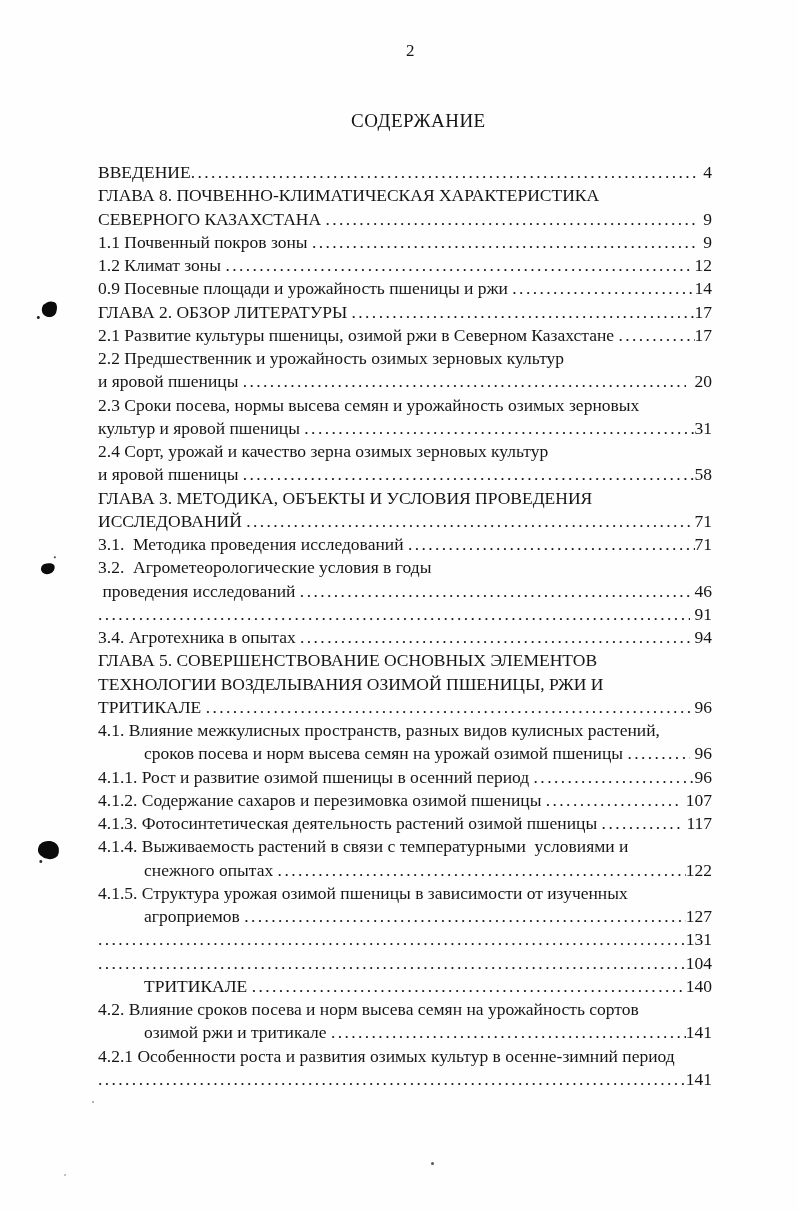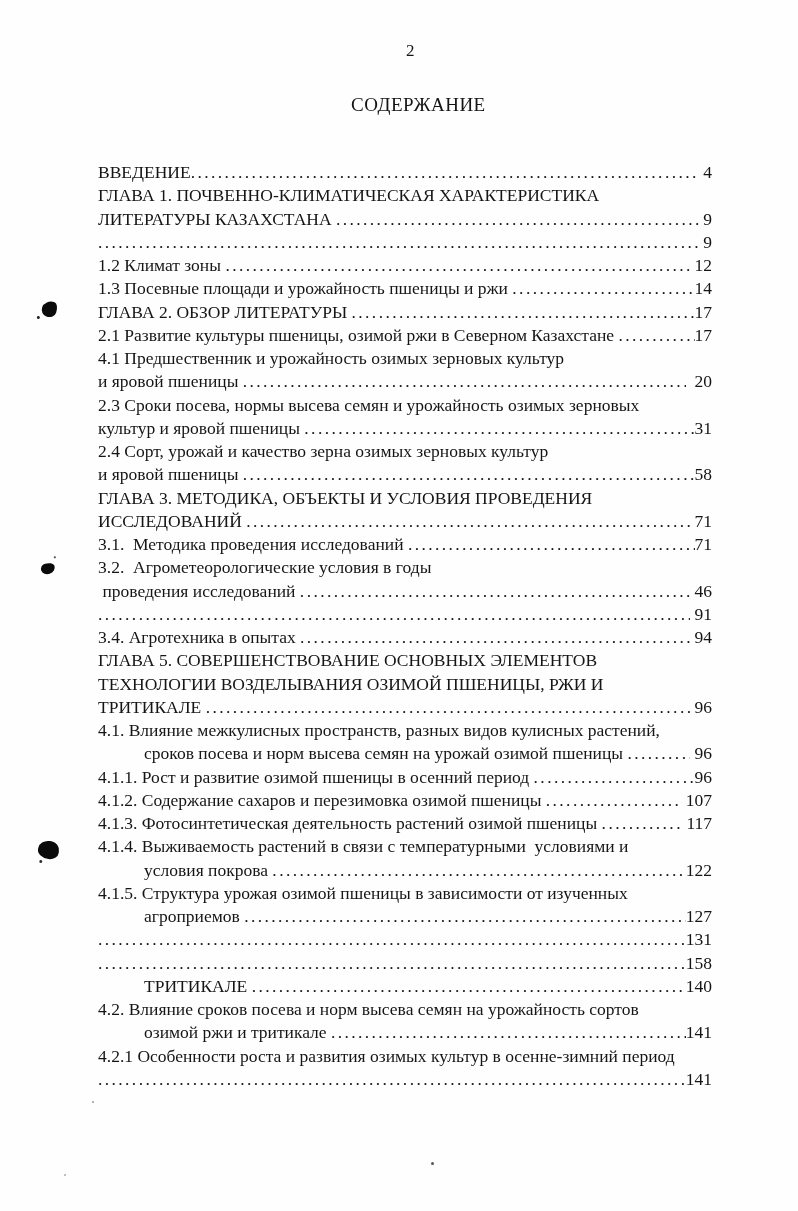--- a/index.html
+++ b/index.html
@@ -17,21 +17,21 @@
     color: #151515;
   }
   .page-number {
     position: absolute;
     top: 41px;
     left: 406px;
     font-size: 17px;
   }
   .doc-title {
     position: absolute;
-    top: 94px;
+    top: 110px;
     left: 351px;
     font-size: 19px;
     letter-spacing: 0.5px;
   }
   .toc {
     position: absolute;
     top: 161px;
     left: 98px;
     width: 614px;
     font-size: 17.5px;
@@ -124,53 +124,54 @@
   <div class="page-number">2</div>
   <div class="doc-title">СОДЕРЖАНИЕ</div>
 
   <div class="toc" id="toc">
       <div class="row">
         <span class="txt">ВВЕДЕНИЕ</span>
         <span class="leader"></span>
         <span class="pg"> 4</span>
       </div>
       <div class="row">
-        <span class="txt">ГЛАВА 1. ПОЧВЕННО-КЛИМАТИЧЕСКАЯ ХАРАКТЕРИСТИКА</span>
-      </div>
-      <div class="row">
-        <span class="txt">ЛИТЕРАТУРЫ КАЗАХСТАНА </span>
+        <span class="txt">ГЛАВА 8. ПОЧВЕННО-КЛИМАТИЧЕСКАЯ ХАРАКТЕРИСТИКА</span>
+      </div>
+      <div class="row">
+        <span class="txt">СЕВЕРНОГО КАЗАХСТАНА </span>
         <span class="leader"></span>
         <span class="pg"> 9</span>
       </div>
       <div class="row">
+        <span class="txt">1.1 Почвенный покров зоны </span>
         <span class="leader"></span>
         <span class="pg"> 9</span>
       </div>
       <div class="row">
         <span class="txt">1.2 Климат зоны </span>
         <span class="leader"></span>
         <span class="pg"> 12</span>
       </div>
       <div class="row">
-        <span class="txt">1.3 Посевные площади и урожайность пшеницы и ржи </span>
+        <span class="txt">0.9 Посевные площади и урожайность пшеницы и ржи </span>
         <span class="leader"></span>
         <span class="pg">14</span>
       </div>
       <div class="row">
         <span class="txt">ГЛАВА 2. ОБЗОР ЛИТЕРАТУРЫ </span>
         <span class="leader"></span>
         <span class="pg">17</span>
       </div>
       <div class="row">
         <span class="txt">2.1 Развитие культуры пшеницы, озимой ржи в Северном Казахстане </span>
         <span class="leader"></span>
         <span class="pg">17</span>
       </div>
       <div class="row">
-        <span class="txt">4.1 Предшественник и урожайность озимых зерновых культур</span>
+        <span class="txt">2.2 Предшественник и урожайность озимых зерновых культур</span>
       </div>
       <div class="row">
         <span class="txt">и яровой пшеницы </span>
         <span class="leader"></span>
         <span class="pg">  20</span>
       </div>
       <div class="row">
         <span class="txt">2.3 Сроки посева, нормы высева семян и урожайность озимых зерновых</span>
       </div>
       <div class="row">
@@ -247,39 +248,39 @@
       </div>
       <div class="row">
         <span class="txt">4.1.3. Фотосинтетическая деятельность растений озимой пшеницы </span>
         <span class="leader"></span>
         <span class="pg"> 117</span>
       </div>
       <div class="row">
         <span class="txt">4.1.4. Выживаемость растений в связи с температурными  условиями и</span>
       </div>
       <div class="row ind1">
-        <span class="txt">условия покрова </span>
+        <span class="txt">снежного опытах </span>
         <span class="leader"></span>
         <span class="pg">122</span>
       </div>
       <div class="row">
         <span class="txt">4.1.5. Структура урожая озимой пшеницы в зависимости от изученных</span>
       </div>
       <div class="row ind1">
         <span class="txt">агроприемов </span>
         <span class="leader"></span>
         <span class="pg">127</span>
       </div>
       <div class="row">
         <span class="leader"></span>
         <span class="pg">131</span>
       </div>
       <div class="row">
         <span class="leader"></span>
-        <span class="pg">158</span>
+        <span class="pg">104</span>
       </div>
       <div class="row ind1">
         <span class="txt">ТРИТИКАЛЕ </span>
         <span class="leader"></span>
         <span class="pg">140</span>
       </div>
       <div class="row">
         <span class="txt">4.2. Влияние сроков посева и норм высева семян на урожайность сортов</span>
       </div>
       <div class="row ind1">

